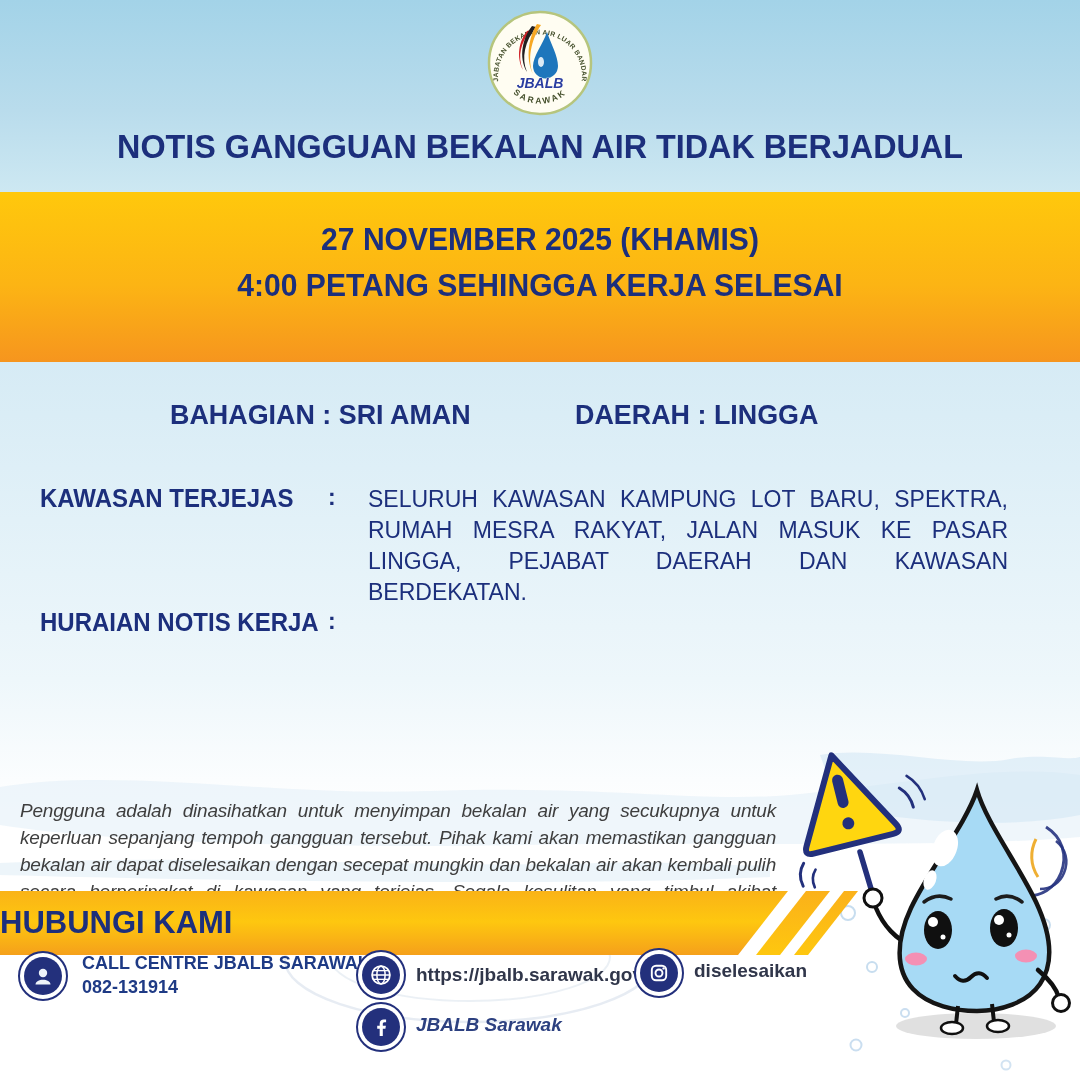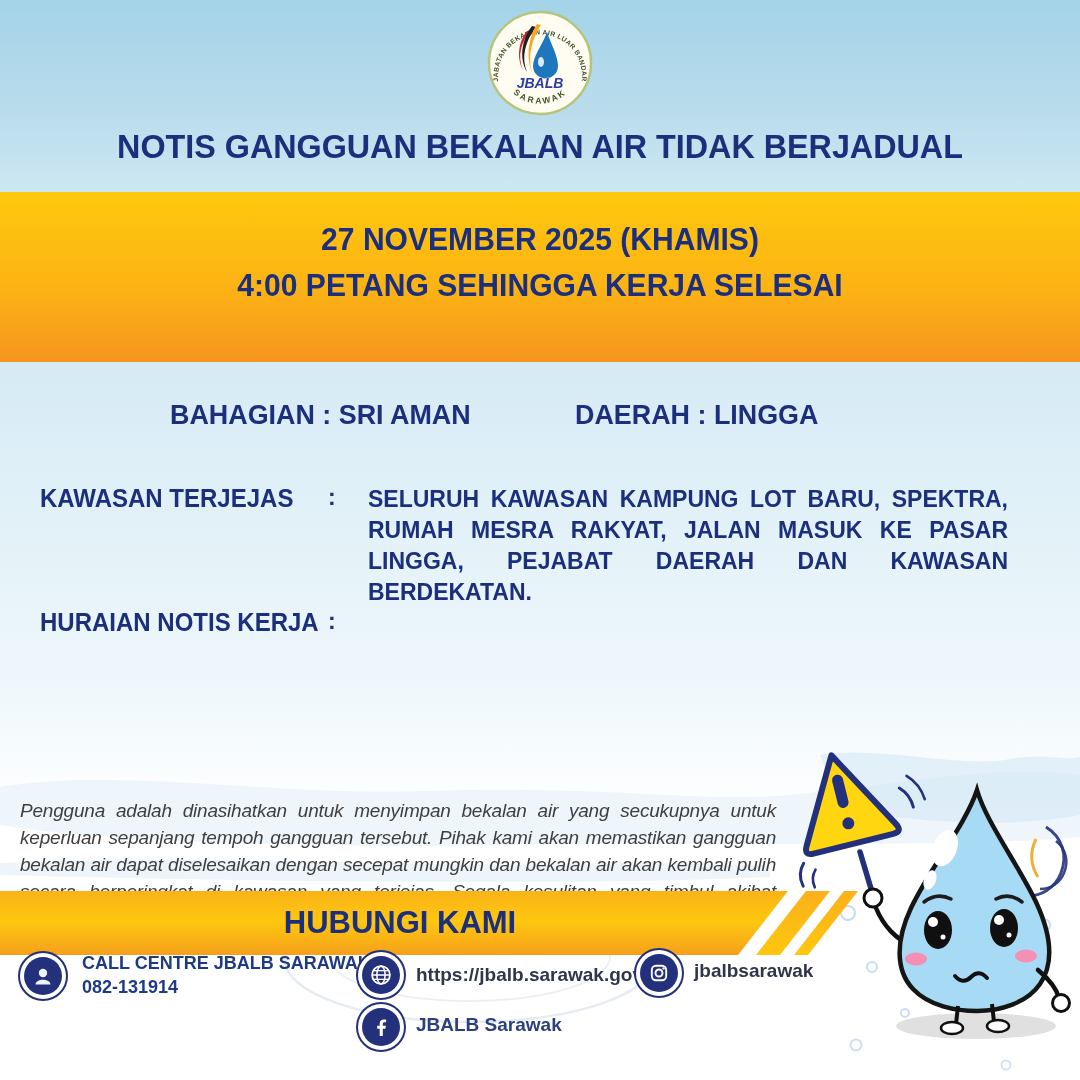--- a/index.html
+++ b/index.html
@@ -32,38 +32,38 @@
   .date-line.l1 { top:30px; }
   .date-line.l2 { top:76px; }
 
   .region { top:399px; font-size:28px; font-weight:bold; color:#1c2f7c; transform-origin:left; transform:scaleX(.96); }
   .region.bahagian { left:170px; }
   .region.daerah   { left:575px; }
 
   .sec-label { left:40px; font-size:25px; font-weight:bold; color:#1c2f7c; transform-origin:left; transform:scaleX(.96); white-space:nowrap; }
   .sec-colon { left:328px; font-size:23px; font-weight:bold; color:#1c2f7c; }
   .sec-body  {
-    left:368px; width:640px; font-size:23px; font-weight:bold; color:#1c2f7c;
+    left:368px; width:640px; font-size:23px; font-weight:normal; color:#1c2f7c;
     line-height:31px; text-align:justify;
   }
   .sec1 { top:484px; } .sec2 { top:608px; }
 
   .advisory {
     left:20px; top:797px; width:756px;
     font-size:19px; font-style:italic; color:#3e3e3e;
     line-height:27px; text-align:justify; letter-spacing:-0.2px;
   }
 
   .banner {
     left:0; top:891px; width:820px; height:64px;
     background:linear-gradient(180deg,#fab317 0%, #fec70f 48%, #f5a01b 100%);
     clip-path:polygon(0 0, 788px 0, 738px 64px, 0 64px);
   }
   .banner-label {
-    left:0; top:905px; width:800px; text-align:center;
+    left:0; top:905px; width:800px; 
     font-size:31px; font-weight:bold; color:#1c2f7c;
   }
   .stripes { left:0; top:891px; width:1080px; height:64px; pointer-events:none; }
   .stripe { position:absolute; inset:0; background:linear-gradient(180deg,#fbb11a,#fec70f); }
   .stripe.s1 { clip-path:polygon(806px 0, 830px 0, 780px 64px, 756px 64px); }
   .stripe.s2 { clip-path:polygon(844px 0, 858px 0, 808px 64px, 794px 64px); }
 
   .cicon {
     position:absolute; width:50px; height:50px; border-radius:50%;
     border:2px solid #23307c; background:#fff;
@@ -177,30 +177,30 @@
 
   <div class="cicon z2" style="left:634px; top:948px;">
     <div class="fill">
       <svg width="24" height="24" viewBox="0 0 24 24">
         <rect x="4.8" y="4.8" width="14.4" height="14.4" rx="4.2" fill="none" stroke="#fff" stroke-width="1.9"></rect>
         <circle cx="12" cy="12" r="3.5" fill="none" stroke="#fff" stroke-width="1.9"></circle>
         <circle cx="16.6" cy="7.4" r="1.2" fill="#fff"></circle>
       </svg>
     </div>
   </div>
-  <div class="ctext dark z2" style="left:694px; top:960px;">jbalbsarawak</div>
+  <div class="ctext dark z2" style="left:694px; top:960px;">diselesaikan</div>
 
   <div class="cicon z2" style="left:356px; top:1002px;">
     <div class="fill">
       <svg width="24" height="24" viewBox="0 0 24 24">
         <path d="M13.8,21 v-7.2 h2.6 l0.5,-3 h-3.1 v-1.9 c0,-0.9 0.4,-1.7 1.7,-1.7 h1.6 V4.6 c-0.3,0 -1.3,-0.1 -2.4,-0.1 c-2.4,0 -4,1.4 -4,4 v2.3 H8.2 v3 h2.5 V21 Z" fill="#fff"></path>
       </svg>
     </div>
   </div>
-  <div class="ctext fb z2" style="left:416px; top:1014px;">JBALB Sarawak</div>
+  <div class="ctext fb z2" style="left:416px; top:1014px;font-style:italic;">JBALB Sarawak</div>
 
   <svg class="abs mascot" width="300" height="340" viewBox="0 0 300 340">
     <ellipse cx="196" cy="286" rx="80" ry="13" fill="#dadada" opacity="0.85"></ellipse>
     <g transform="rotate(-14 63 62)">
       <path d="M63,14 L109,96 Q114,105 104,105 L22,105 Q12,105 17,96 Z" fill="#ffd60f" stroke="#23307c" stroke-width="6" stroke-linejoin="round"></path>
       <rect x="57.5" y="34" width="11" height="34" rx="5.5" fill="#23307c"></rect>
       <circle cx="63" cy="84" r="6" fill="#23307c"></circle>
       <path d="M10,112 q-9,9 -6,22" fill="none" stroke="#23307c" stroke-width="3" stroke-linecap="round"></path>
       <path d="M20,121 q-7,7 -5,17" fill="none" stroke="#23307c" stroke-width="2.6" stroke-linecap="round"></path>
       <path d="M121,62 q9,9 9,22" fill="none" stroke="#23307c" stroke-width="3" stroke-linecap="round"></path>

